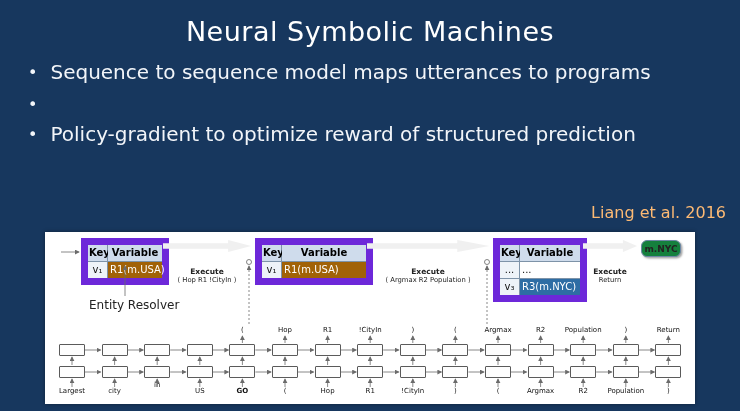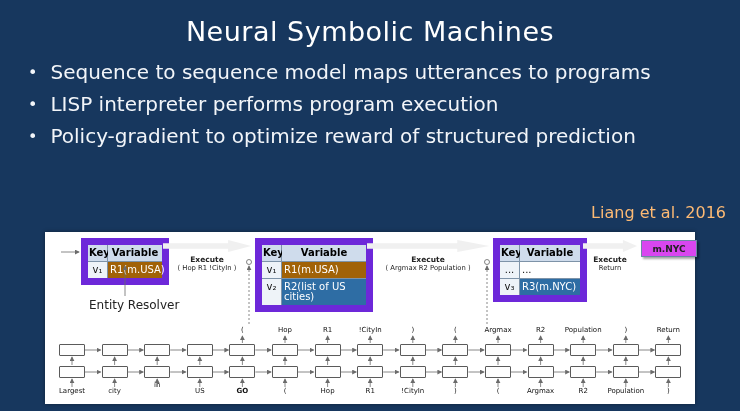--- a/index.html
+++ b/index.html
@@ -34,25 +34,25 @@
   .kv-table .head .k,.kv-table .head .v{background:#cfdcec;font-weight:bold;text-align:center;color:#000;}
   .t1 .v{width:54px;} .t2 .v{width:84px;} .t3 .v{width:60px;}
   .kv-table .val{background:#a16207;color:#fff;}
   .kv-table .val.new{background:#2e6da4;color:#fff;}
   .exec{position:absolute;text-align:center;line-height:1.15;}
   .exec-shape{
     width:100%;height:12px;background:#f0f0f0;
     clip-path:polygon(0 28%,74% 28%,74% 0,100% 50%,74% 100%,74% 72%,0 72%);
     filter:drop-shadow(0 0 .6px #8a8a8a);
   }
-  .exec-label{font-size:7.5px;font-weight:bold;margin-top:4px;}
+  .exec-label{font-size:7.5px;font-weight:bold;margin-top:16px;}
   .exec-sub{font-size:6.8px;white-space:nowrap;}
   .result-box{
-    position:absolute;width:56px;height:17px;background:#d946ef;
-    border:1px solid #6d87a5;border-radius:0;font-size:9px;font-weight:bold;
+    position:absolute;width:40px;height:17px;background:#15803d;
+    border:1px solid #6d87a5;border-radius:6px;font-size:9px;font-weight:bold;
     display:flex;align-items:center;justify-content:center;
     box-shadow:1.5px 1.5px 2px rgba(0,0,0,.35);
   }
   .entity-resolver{position:absolute;left:44px;top:66px;font-size:12px;color:#222;}
   .cell{
     position:absolute;width:26px;height:12px;background:#fdfdfd;
     border:1px solid #5a5a5a;border-radius:1px;
   }
   .tok{
     position:absolute;transform:translateX(-50%);font-size:7px;color:#111;
@@ -64,21 +64,20 @@
 
 <div class="title">Neural Symbolic Machines</div>
 
 <div class="bullets">
   <div class="bullet">
     <span class="dot">•</span>
     <span class="btxt">Sequence to sequence model maps utterances to programs</span>
   </div>
   <div class="bullet">
     <span class="dot">•</span>
-    <span class="btxt">LISP interpreter performs program execution</span>
   </div>
   <div class="bullet">
     <span class="dot">•</span>
     <span class="btxt">Policy-gradient to optimize reward of structured prediction</span>
   </div>
 </div>
 
 <div class="attribution">Liang et al. 2016</div>
 
 <div class="figure">
@@ -101,24 +100,20 @@
   </div>
 
   <div class="kv-table t2" style="left:210px;top:6px">
     <div class="kv-row head">
       <span class="k">Key</span>
       <span class="v">Variable</span>
     </div>
     <div class="kv-row">
       <span class="k">v₁</span>
       <span class="v val">R1(m.USA)</span>
-    </div>
-    <div class="kv-row">
-      <span class="k">v₂</span>
-      <span class="v val new">R2(list of US cities)</span>
     </div>
   </div>
 
   <div class="exec" style="left:322px;top:8px;width:122px">
     <div class="exec-shape"></div>
     <div class="exec-label">Execute</div>
     <div class="exec-sub">( Argmax R2 Population )</div>
   </div>
 
   <div class="kv-table t3" style="left:448px;top:6px">

